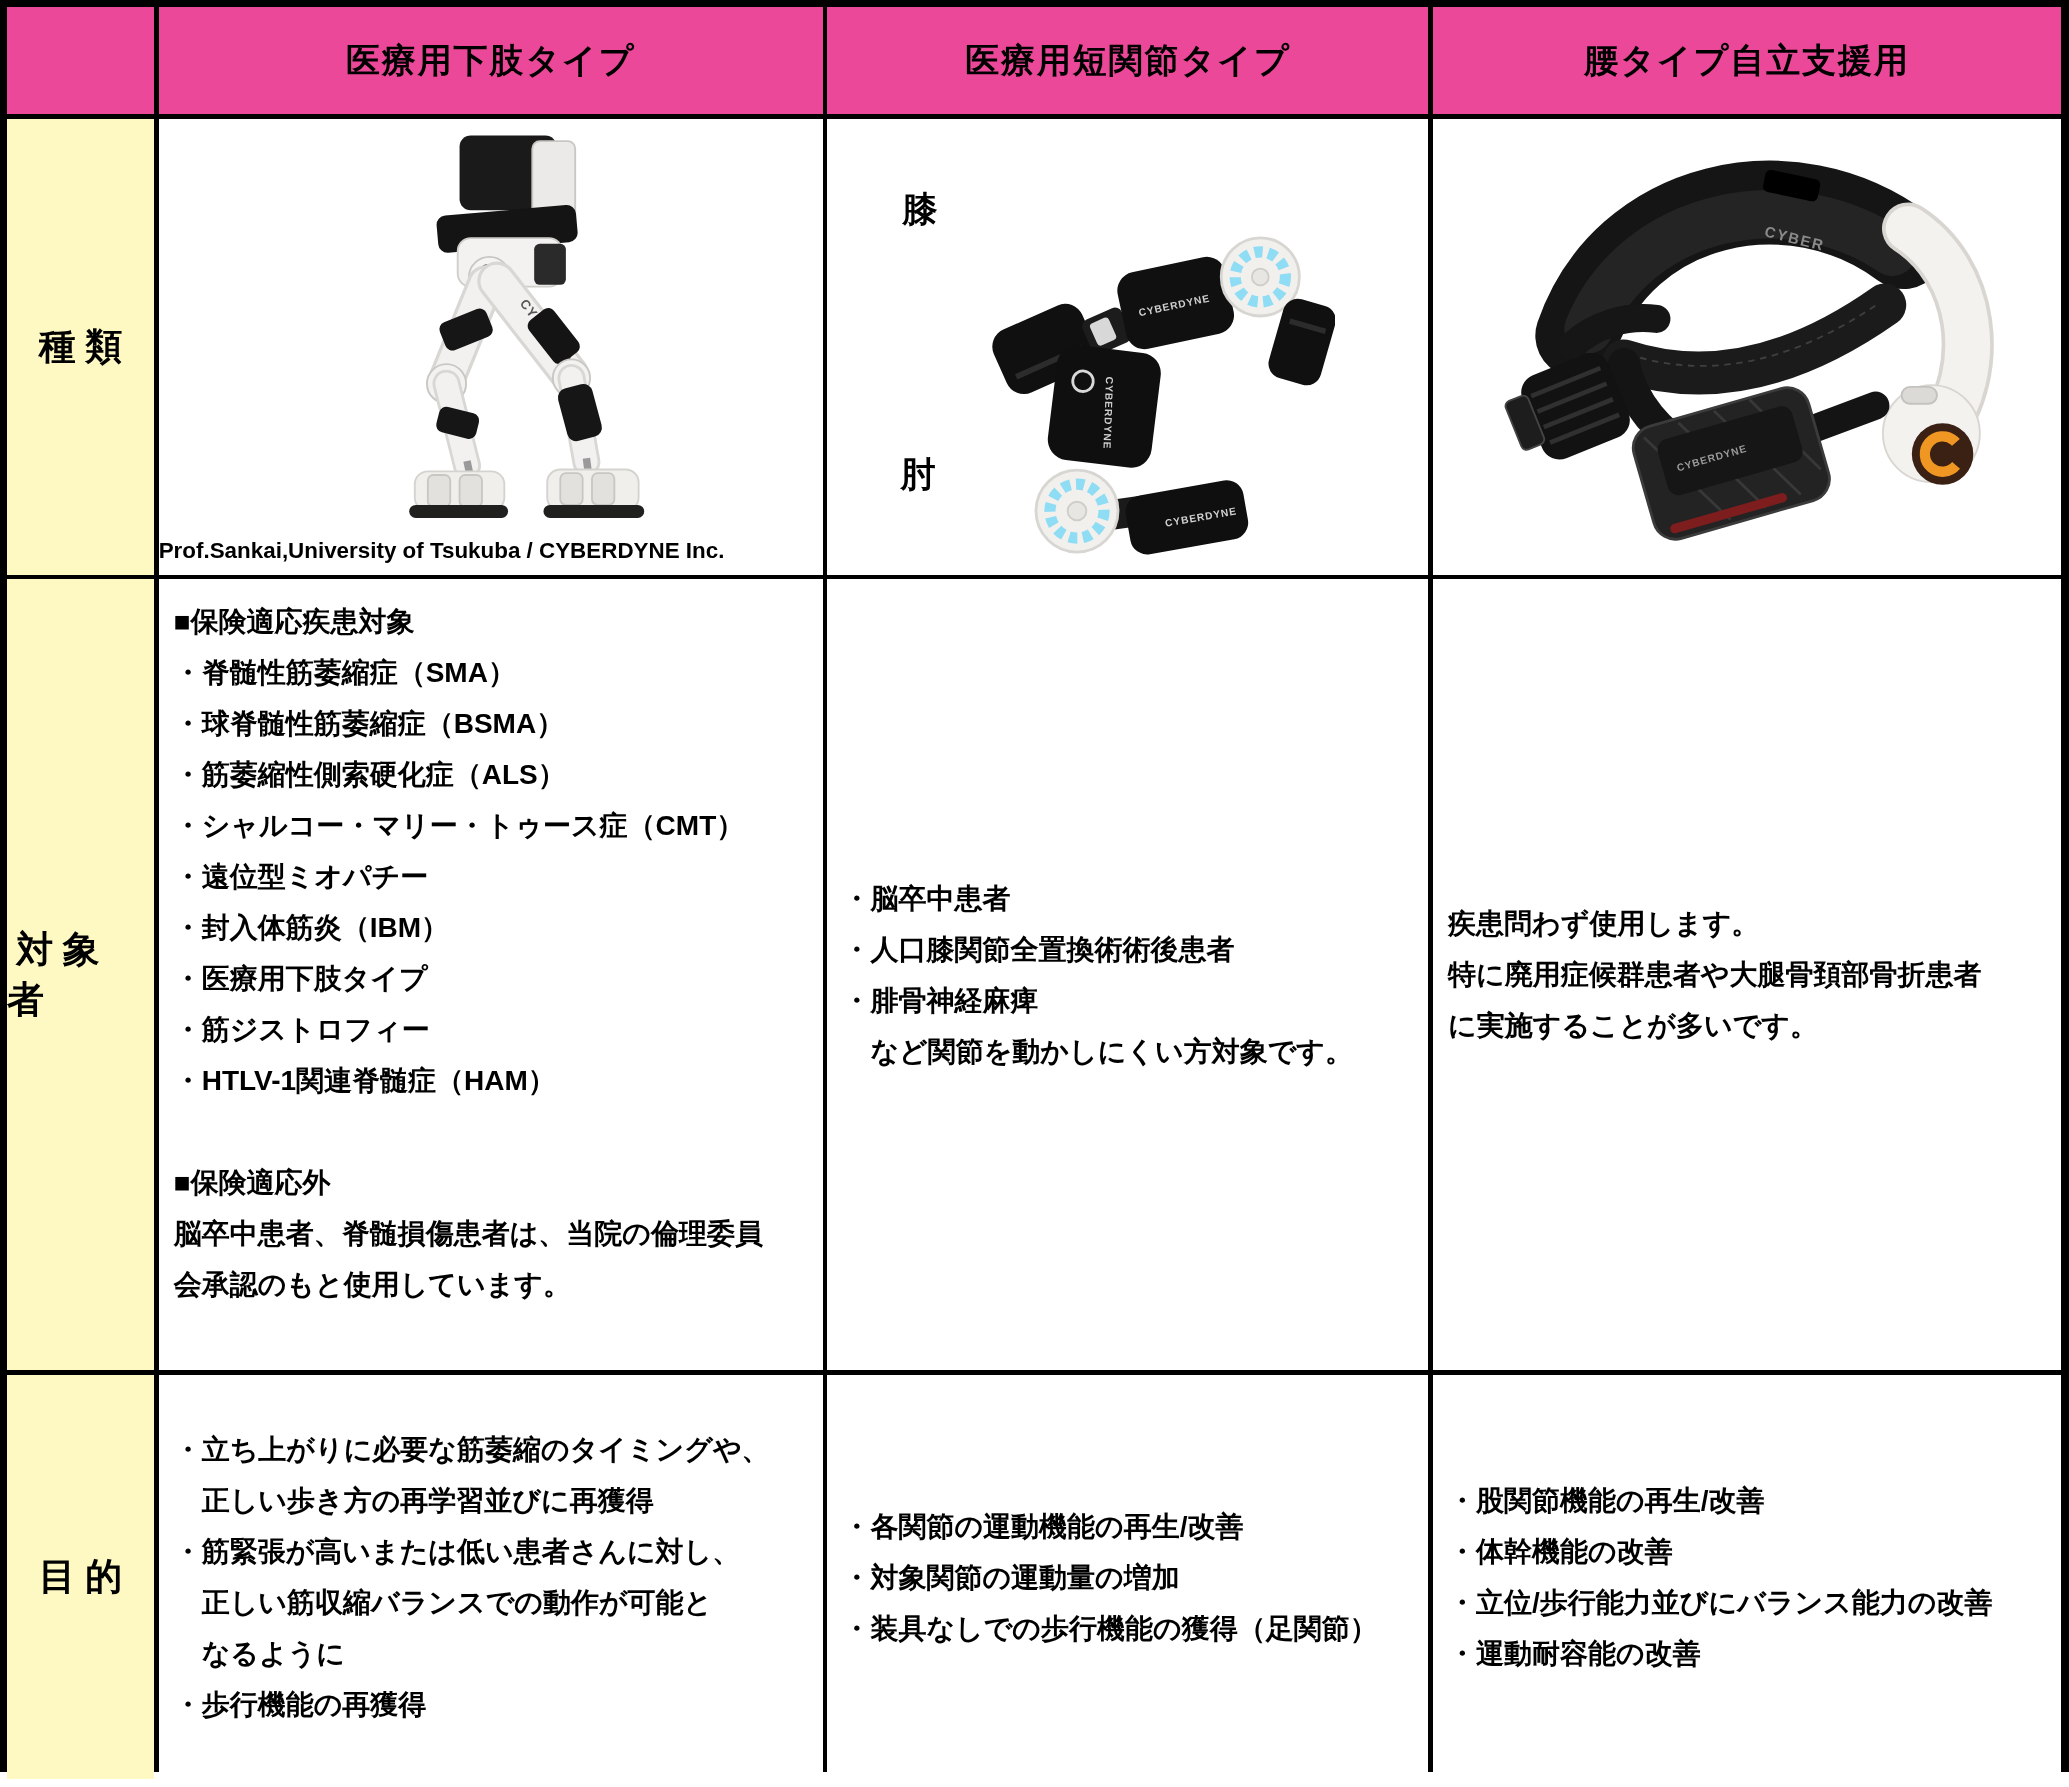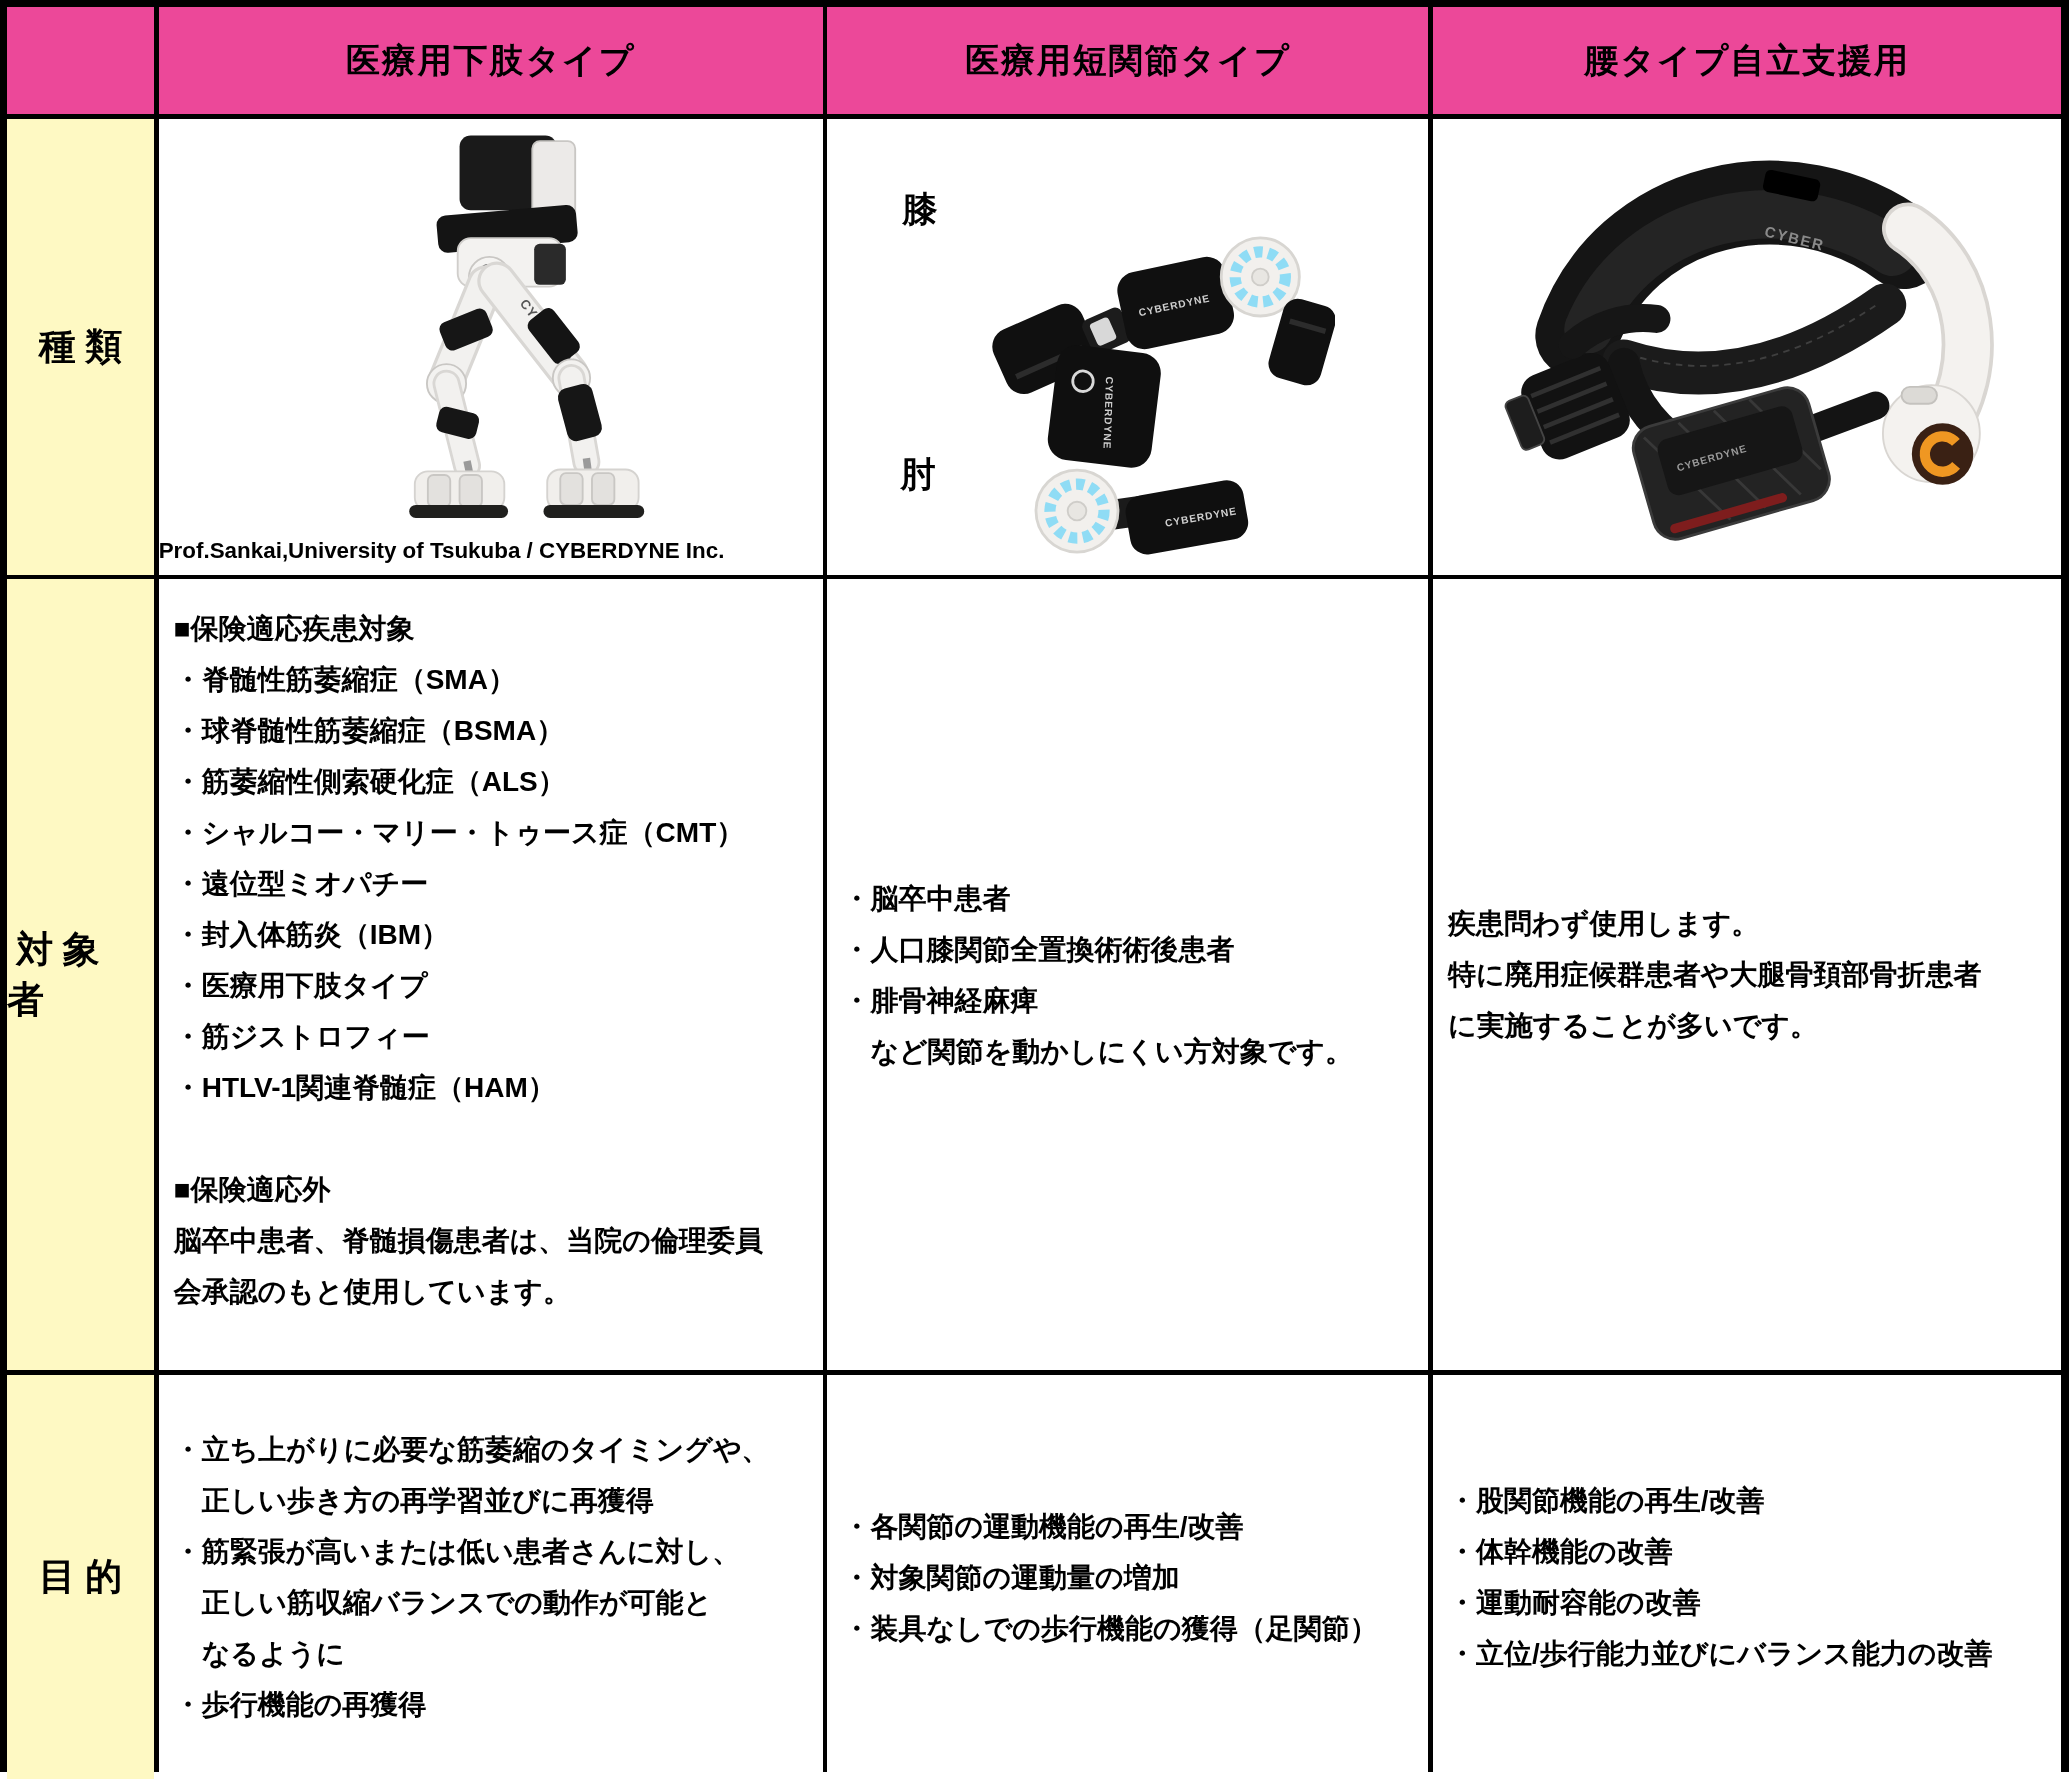--- a/index.html
+++ b/index.html
@@ -23,21 +23,21 @@
     font-size:34px;letter-spacing:1.9px;
   }
   .rowlabel{
     background:#fef9c3;display:flex;align-items:center;justify-content:center;
     font-size:37px;letter-spacing:9.3px;text-indent:9.3px;
   }
   .textcell{
     font-size:28px;display:flex;flex-direction:column;justify-content:center;
     padding:0 15px;
   }
-  .textcell.top{justify-content:flex-start;padding-top:24px;}
+  .textcell.top{justify-content:flex-start;padding-top:17px;}
   .line{line-height:51px;min-height:51px;white-space:nowrap;}
   .caption{
     position:absolute;bottom:11.2px;left:0;width:100%;text-align:left;
     font-size:22.4px;letter-spacing:0;
   }
   .jlabel{position:absolute;font-size:35px;}
   .jlabel.knee{left:75px;top:67px;}
   .jlabel.elbow{left:73px;top:332px;}
   .imgwrap{position:absolute;}
   .legs-img{left:140px;top:11.2px;width:392px;height:401px;}
@@ -241,18 +241,18 @@
 
   <div class="cell textcell">
     <div class="line">・各関節の運動機能の再生/改善</div>
   <div class="line">・対象関節の運動量の増加</div>
       <div class="line">・装具なしでの歩行機能の獲得（足関節）</div>
     </div>
 
   <div class="cell textcell">
     <div class="line">・股関節機能の再生/改善</div>
   <div class="line">・体幹機能の改善</div>
+      <div class="line">・立位/歩行能力並びにバランス能力の改善</div>
       <div class="line">・運動耐容能の改善</div>
-      <div class="line">・立位/歩行能力並びにバランス能力の改善</div>
     </div>
 
 </div>
 
 
 </body></html>

